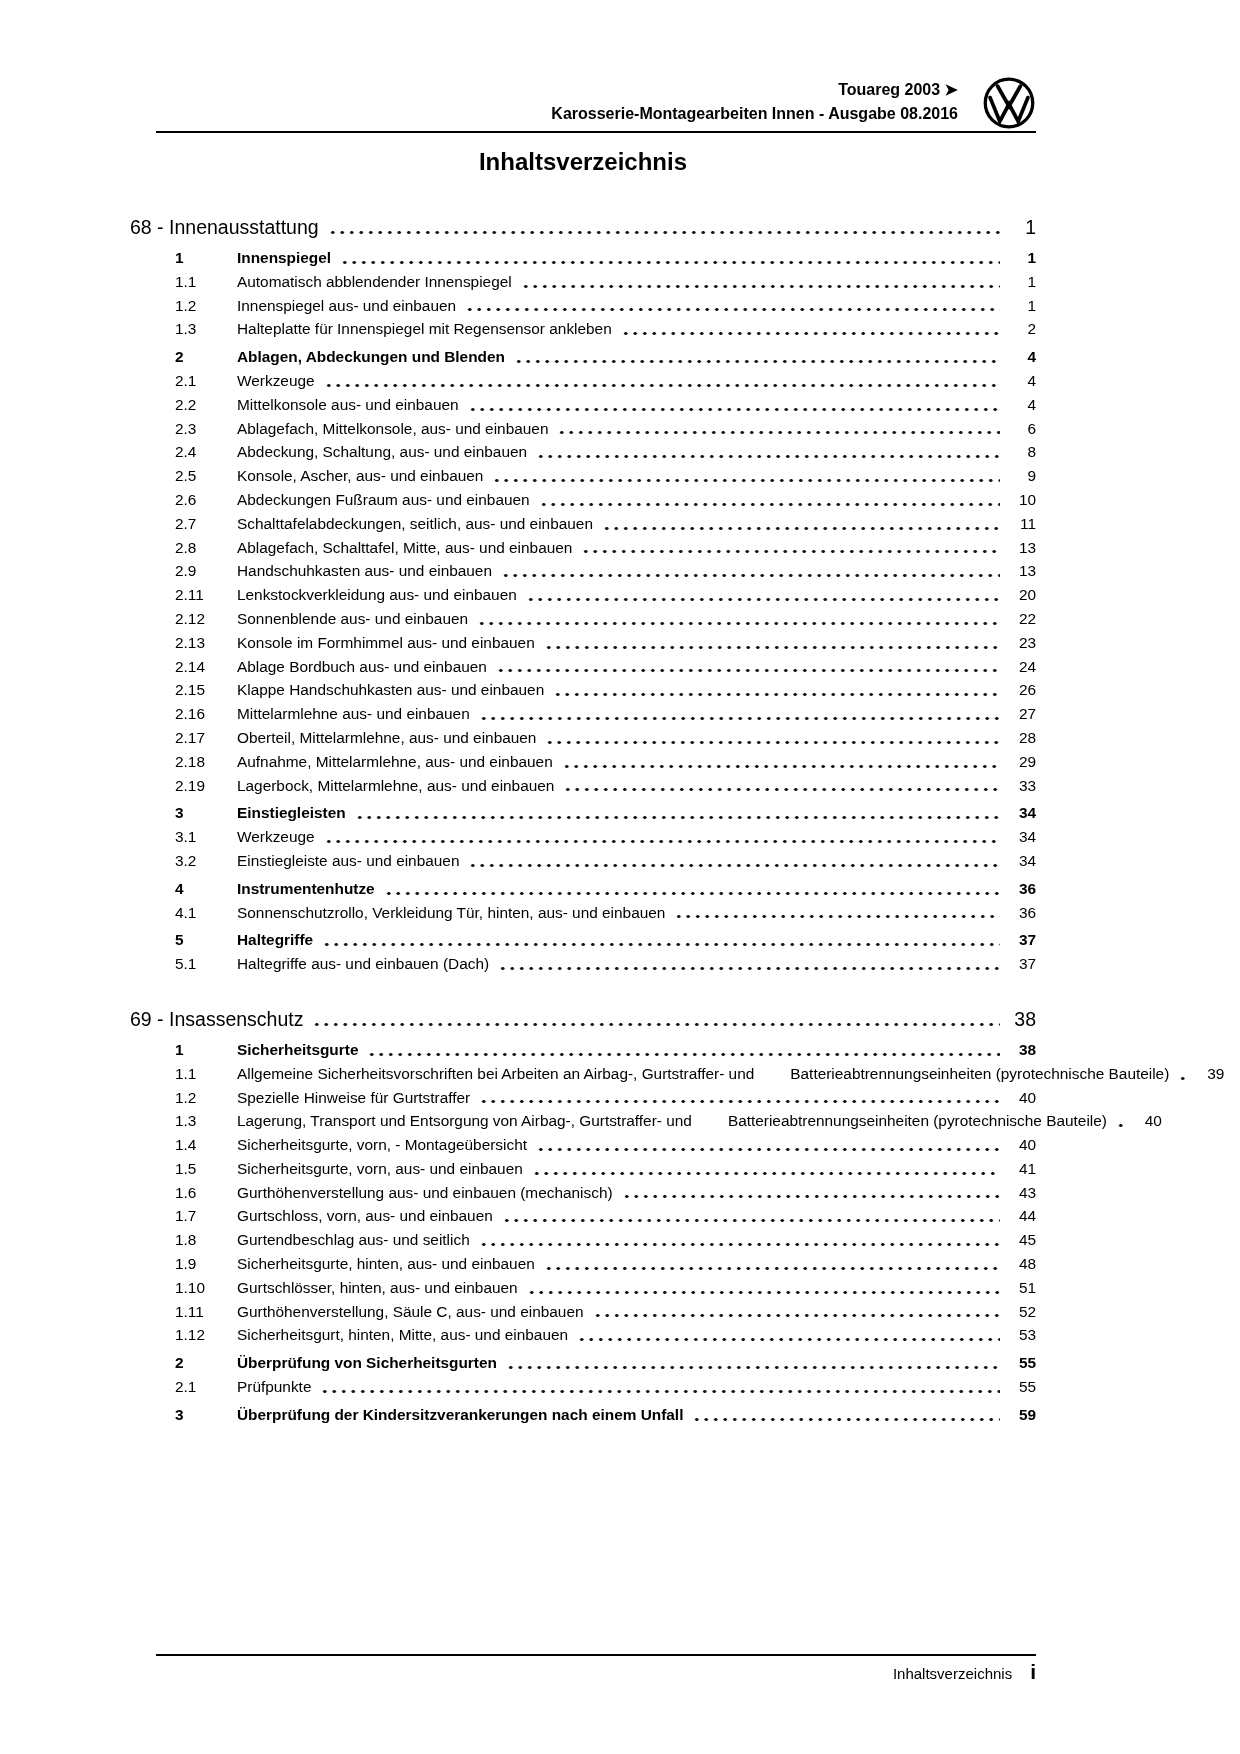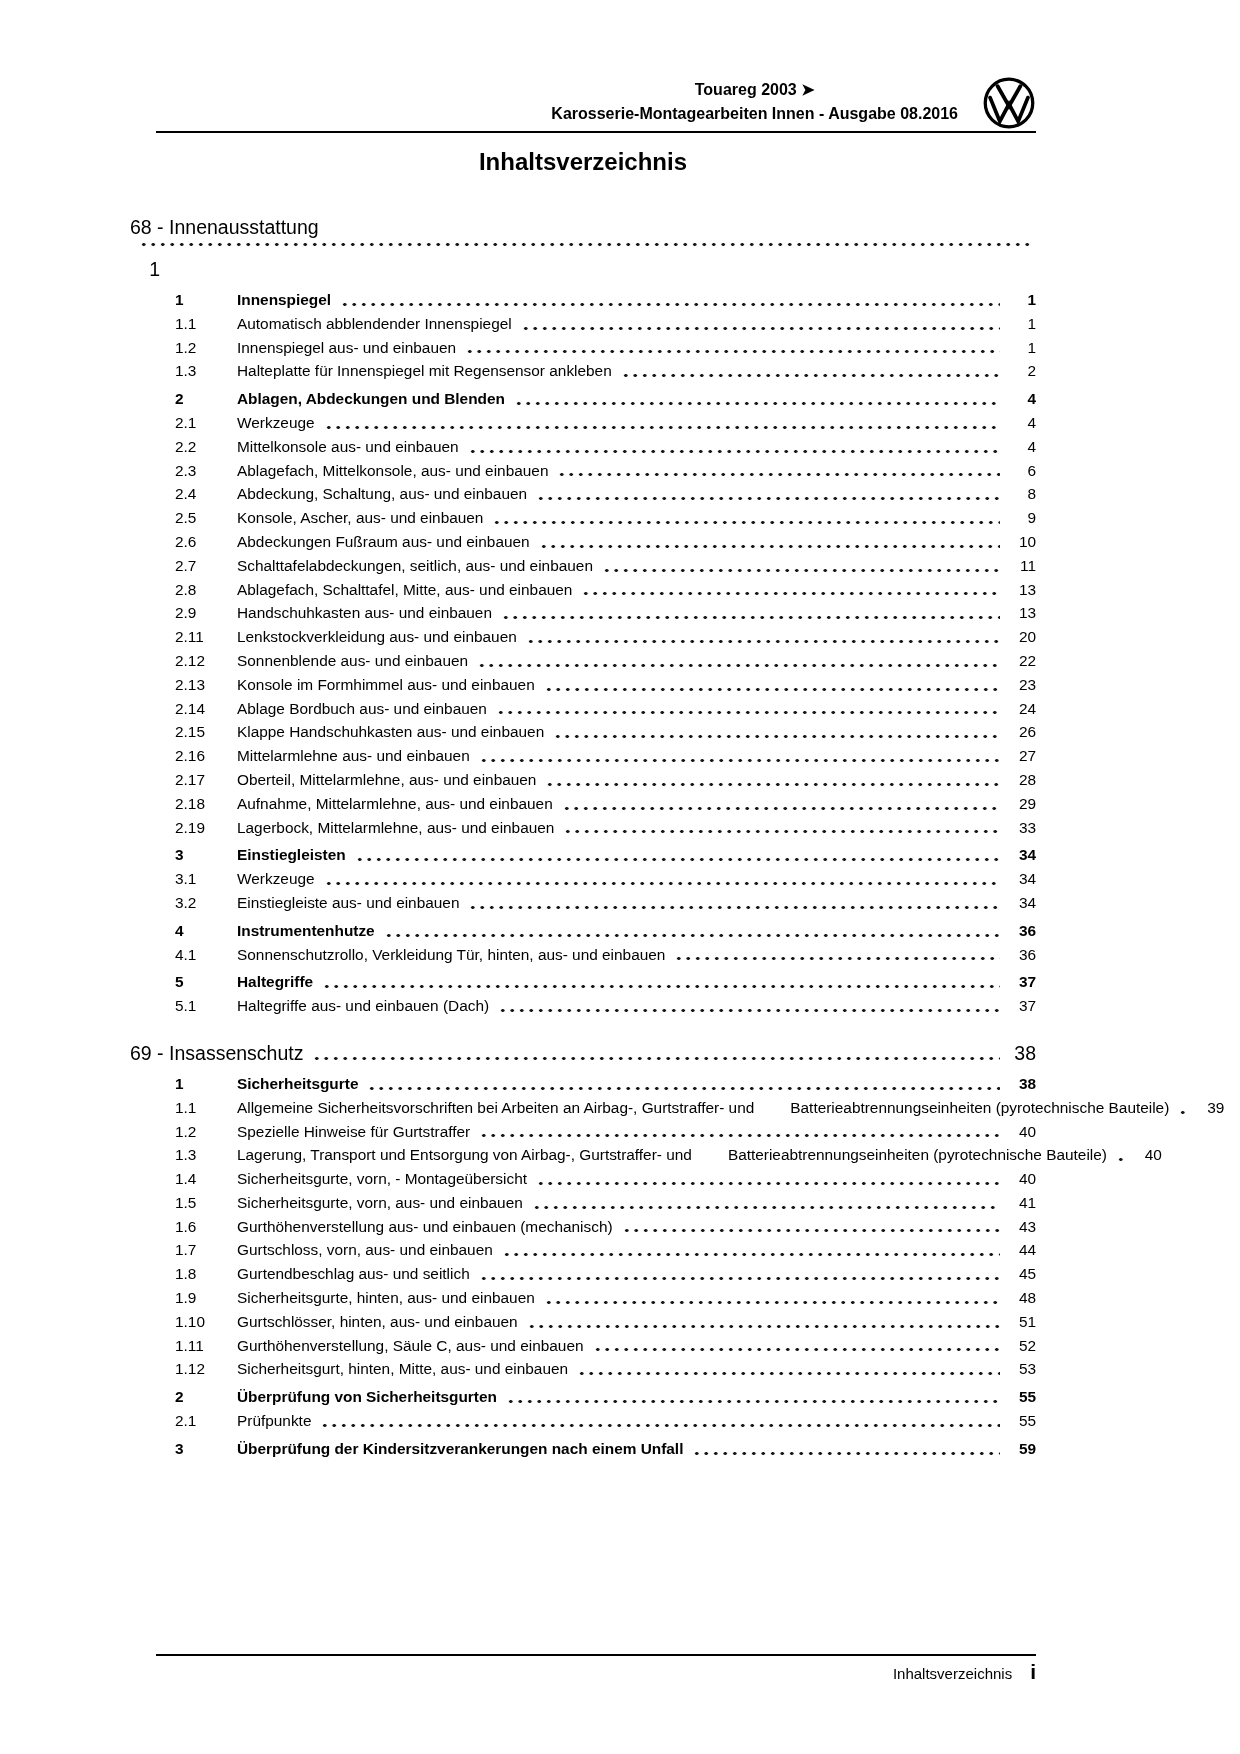--- a/index.html
+++ b/index.html
@@ -1,35 +1,35 @@
 <!DOCTYPE html>
 <html><head>
 <meta charset="utf-8">
 <style>
   html, body { margin: 0; padding: 0; }
   body { background: #ffffff; font-family: "Liberation Sans", sans-serif; color: #000; }
   .page { position: relative; width: 1240px; height: 1754px; background: #ffffff; overflow: hidden; }
 
   
   .header-wrap { position: absolute; top: 76px; left: 130px; width: 906px; display: flex; justify-content: flex-end; align-items: flex-start; gap: 24px; }
-  .header-text { text-align: center; padding-top: 2px; }
+  .header-text { text-align: right; padding-top: 2px; }
   .header-model { font-size: 16px; font-weight: bold; line-height: 24px; }
   .header-subtitle { font-size: 16px; font-weight: bold; line-height: 24px; }
   .vw-logo { width: 54px; height: 54px; flex: none; }
   .vw-logo svg { width: 100%; height: 100%; display: block; }
   .header-rule { position: absolute; top: 131px; left: 156px; width: 880px; height: 2px; background: #000; }
 
   
   .page-title { position: absolute; top: 148px; left: 130px; width: 906px; text-align: center; font-size: 24px; font-weight: bold; }
 
   
   .toc { position: absolute; top: 212px; left: 130px; width: 906px; }
   .row { display: flex; align-items: baseline; }
-  .chapter-row { font-size: 19.5px; line-height: 30px; margin-top: 20px; }
-  .toc > .chapter-row:first-child { margin-top: 0; flex-direction: column; }
+  .chapter-row { font-size: 19.5px; line-height: 30px; margin-top: 28px; }
+  .toc > .chapter-row:first-child { margin-top: 0; }
   .ch-label { flex: none; }
   .entry-row { font-size: 15.4px; line-height: 23.8px; padding-left: 45px; }
   .entry-row.bold { font-weight: bold; margin-top: 4px; }
   .num { flex: none; width: 62px; }
   .title { flex: none; white-space: nowrap; }
   .dots { flex: 1 1 12px; min-width: 12px; align-self: stretch; margin: 0 6px 0 7px;
           background-image: radial-gradient(circle, #151515 1.45px, rgba(0,0,0,0) 1.85px);
           background-size: 9.5px 5px; background-repeat: repeat-x;
           background-position: left 2px bottom 5px; }
   .chapter-row .dots { background-position: left 2px bottom 7px; }

